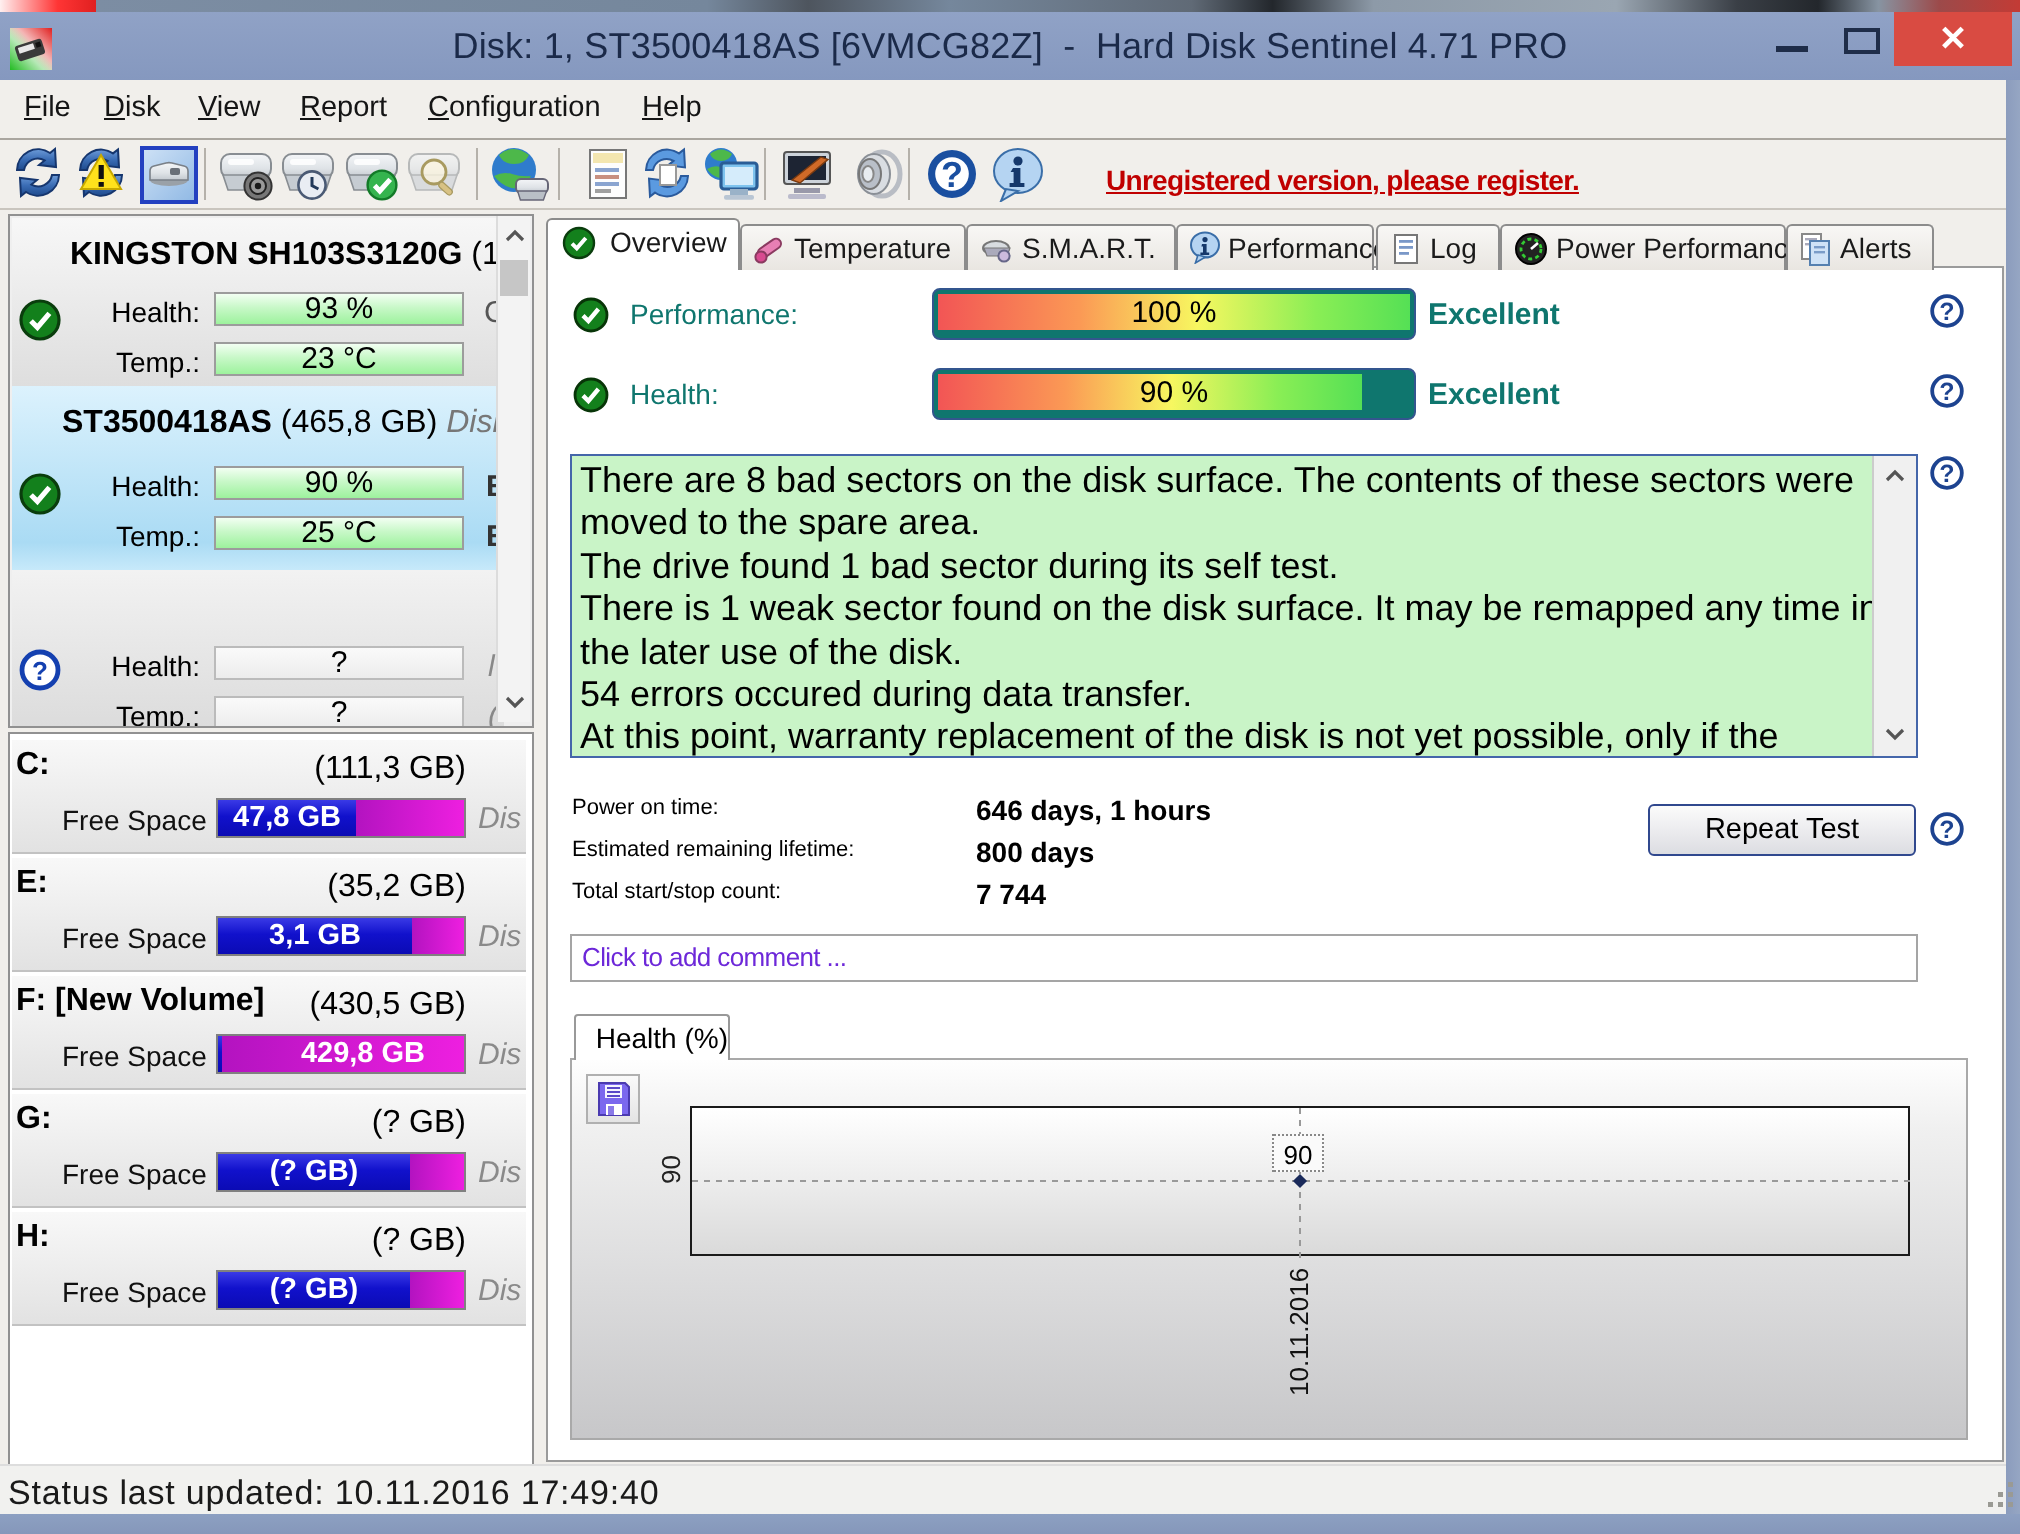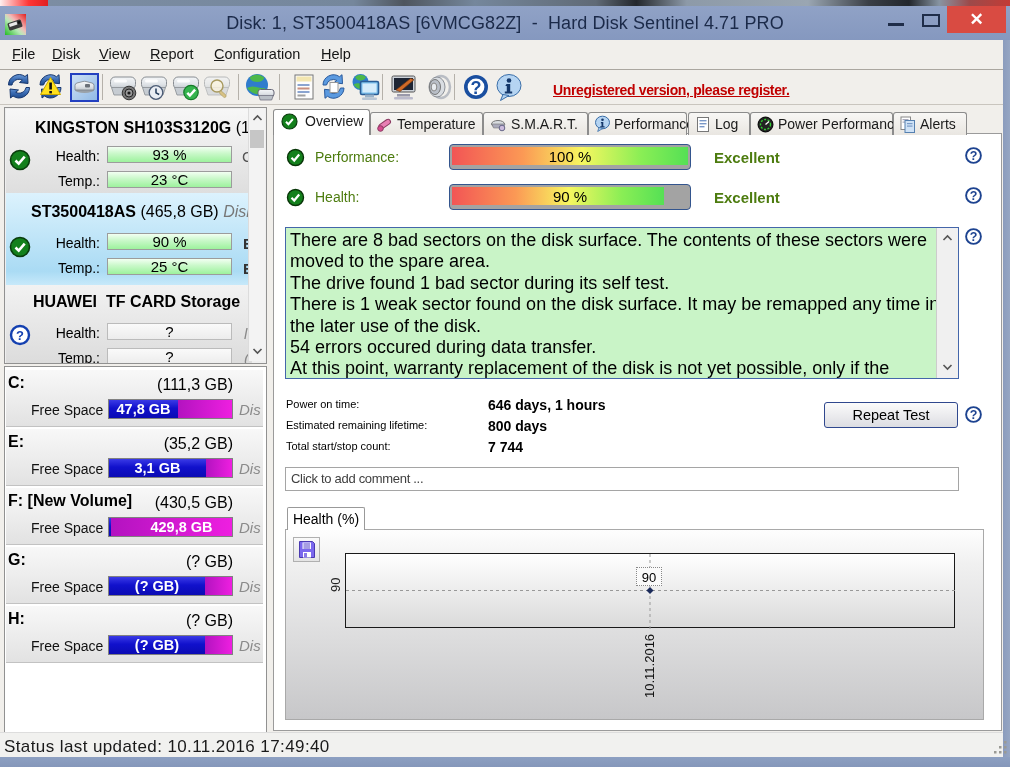--- a/index.html
+++ b/index.html
@@ -43,34 +43,34 @@
 .pbar{position:absolute;left:102px;top:29px;width:123px;height:18px;border:1px solid #808080;background:linear-gradient(#3a3ae6,#1111cc 45%,#0b0bb4);overflow:hidden}
 .pmag{position:absolute;right:0;top:0;height:18px;background:linear-gradient(90deg,#b313c0,#ee1fe0)}
 .ptxt{position:absolute;left:0;top:0;text-align:center;color:#fff;font-weight:bold;font-size:14.5px;line-height:18px}
 .pdisk{position:absolute;left:233px;top:31px;font-size:15px;color:#8a8a8a;font-style:italic}
 
 #page{left:273px;top:133px;width:729px;height:598px;background:#fff;border:1px solid #9b9b9b;border-top:1px solid #9b9b9b;box-sizing:border-box}
 .tab{position:absolute;top:112px;height:22px;background:linear-gradient(#f8f7f5,#e9e6e1);border:1px solid #8c8c8c;border-bottom:none;border-radius:3px 3px 0 0;font-size:14px;color:#1a1a1a;white-space:nowrap}
 .tab .tt{position:absolute;top:3px}
 #tabsel{top:109px;height:25px;background:#fff;z-index:5}
 .hico{width:17px;height:17px}
-.rowlbl{position:absolute;font-size:14px;color:#4d7c0f}
-.hbar{position:absolute;left:449px;width:240px;height:24px;border:1px solid #33558e;border-radius:4px;background:#a3a3a3}
+.rowlbl{position:absolute;font-size:14px;color:#0f766e}
+.hbar{position:absolute;left:466px;width:240px;height:24px;border:1px solid #33558e;border-radius:4px;background:#0f766e}
 .hfill{position:absolute;left:2px;top:2px;height:18px;background:linear-gradient(90deg,#f25555,#fb9955 30%,#f7f760 55%,#8aee55 80%,#55e055)}
 .hpct{position:absolute;left:0;top:0;width:100%;text-align:center;font-size:15px;line-height:24px}
 #greenbox{left:285px;top:227px;width:674px;height:152px;border:1px solid #4466aa;background:#c9f4c7;box-sizing:border-box;overflow:hidden}
 #greentext{position:absolute;left:4px;top:2px;width:660px;font-size:18px;line-height:21.4px;color:#000;white-space:nowrap}
 #gscroll{position:absolute;right:0;top:0;width:21px;height:150px;background:#f0f0f0;border-left:1px solid #ccc}
 .qmark{position:absolute;width:17px;height:17px}
 .ilbl{position:absolute;left:286px;font-size:11px;color:#000}
 .ival{position:absolute;left:488px;font-size:14px;font-weight:bold;color:#000}
 #repeatbtn{left:824px;top:402px;width:134px;height:26px;border:1.5px solid #30488e;border-radius:3px;background:linear-gradient(#fbfbfb,#e9e9ec 60%,#dcdde2);font-size:14.5px;text-align:center;line-height:25px;box-sizing:border-box}
 #commentbox{left:285px;top:467px;width:674px;height:24px;border:1px solid #a5a5a5;background:#fff;box-sizing:border-box}
-#commenttext{left:291px;top:471px;font-size:13px;letter-spacing:-0.3px;color:#404040}
-#charttab{left:287px;top:507px;width:78px;height:23px;background:#fff;border:1px solid #999;border-bottom:none;border-radius:2px 2px 0 0;font-size:14px;text-align:center;line-height:22px;z-index:4;box-sizing:border-box}
+#commenttext{left:291px;top:471px;font-size:13px;letter-spacing:-0.3px;color:#6d28d9}
+#charttab{left:287px;top:507px;width:78px;height:23px;background:#fff;border:1px solid #999;border-bottom:none;border-radius:2px 2px 0 0;font-size:14px;text-align:right;line-height:22px;z-index:4;box-sizing:border-box}
 #chartpanel{left:285px;top:529px;width:699px;height:191px;border:1px solid #a9a9a9;background:linear-gradient(#fefefe,#f0f0f0 18%,#c7c7c9);box-sizing:border-box}
 #plot{position:absolute;left:59px;top:23px;width:610px;height:75px;border:1.5px solid #1a1a1a;background:linear-gradient(#ffffff,#dadada);box-sizing:border-box}
 </style>
 </head>
 <body>
 <div class="ab" id="topstrip"></div>
 <div class="ab" id="topred"></div>
 <div class="ab" id="titlebar"></div>
 <svg class="ab" id="appicon" viewBox="0 0 21 21">
     <defs>
@@ -251,21 +251,20 @@
         <path d="M6.5 11.5 l3.2 3.2 6-7" stroke="#fff" stroke-width="2.6" fill="none"></path>
       </svg>
   <div class="dlbl" style="top:42px">Health:</div>
   <div class="gbar" style="top:40px">90 %</div>
   <div class="dlbl" style="top:67px">Temp.:</div>
   <div class="gbar" style="top:65px">25 °C</div>
   <div class="b" style="position:absolute;left:237px;top:42px;font-size:15px;color:#333">E</div>
   <div class="b" style="position:absolute;left:237px;top:67px;font-size:15px;color:#333">E</div>
  </div>
  <div class="ditem" style="top:177px;height:78px;background:linear-gradient(#f2f2f2,#dcdcdc)">
-  <div class="dtitle" style="left:27px;top:8px"><span class="b">HUAWEI&nbsp; TF CARD Storage</span></div>
   <svg style="position:absolute;left:3px;top:39px" width="23" height="23" viewBox="0 0 23 23">
         <circle cx="11" cy="11" r="9" fill="#fff" stroke="#1440b0" stroke-width="2.4"></circle>
         <text x="11" y="16" font-size="13" font-weight="bold" fill="#1440b0" text-anchor="middle">?</text>
       </svg>
   <div class="dlbl" style="top:40px">Health:</div>
   <div class="qbar" style="top:38px">?</div>
   <div class="dlbl" style="top:65px">Temp.:</div>
   <div class="qbar" style="top:63px">?</div>
   <div class="it" style="position:absolute;left:238px;top:40px;font-size:15px;color:#888">l</div>
   <div class="it" style="position:absolute;left:238px;top:65px;font-size:15px;color:#888">(</div>

